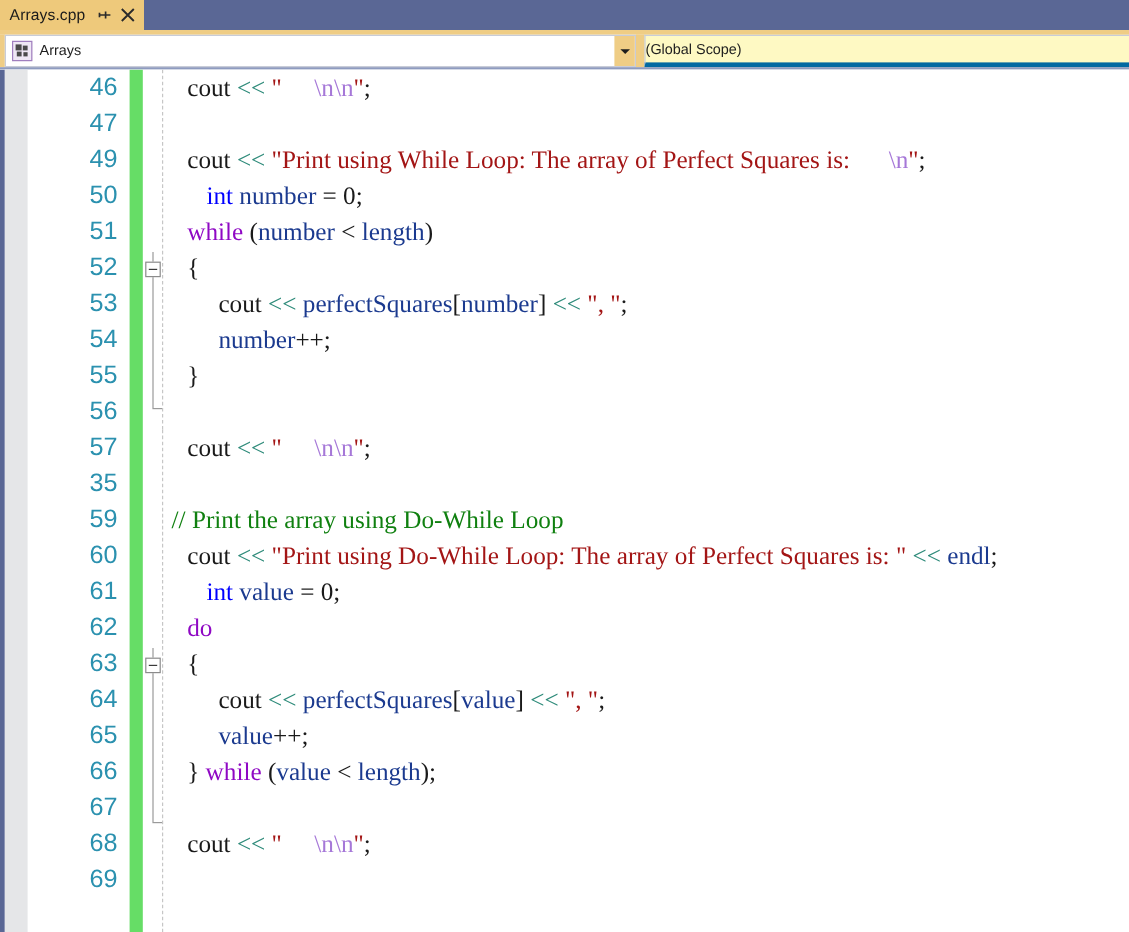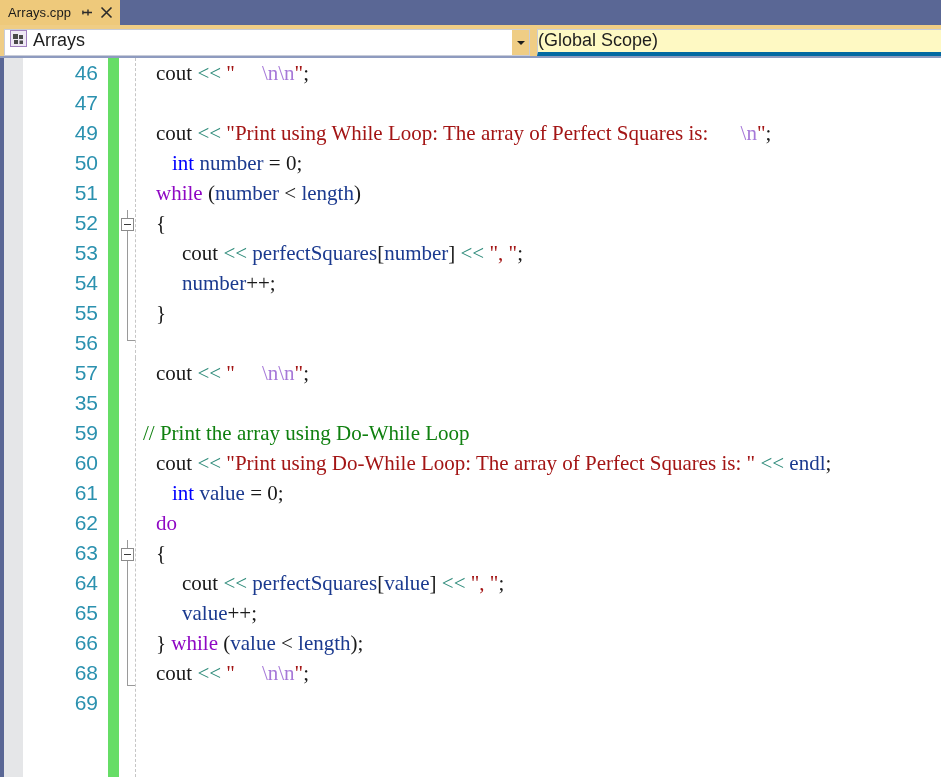--- a/index.html
+++ b/index.html
@@ -38,23 +38,23 @@
   }
 
   
   .navbar{
     position:absolute;left:0;top:29px;width:941px;height:27px;
     background:#efcd85;
   }
   .combo{
     position:absolute;top:0;height:27px;
     box-sizing:border-box;
-    display:flex;align-items:flex-start;
+    display:flex;align-items:center;
     font-family:"Liberation Sans", sans-serif;
-    font-size:18px;color:#1e1e1e;
+    font-size:12px;color:#1e1e1e;
     white-space:nowrap;overflow:hidden;
   }
   .combo-scope{
     left:4px;width:526px;
     background:#ffffff;
     border:1px solid #c8ccd8;
     padding-left:5px;
   }
   .combo-icon{
     width:17px;height:17px;margin-right:6px;flex:none;
@@ -298,20 +298,24 @@
         </div>
         <div class="row">
           <div class="lineno">65</div>
           <div class="code" style="left: 182px;"><span class="id">value</span><span class="pl">++;</span></div>
         </div>
         <div class="row">
           <div class="lineno">66</div>
           <div class="code" style="left: 156px;"><span class="pl">} </span><span class="kwf">while</span><span class="pl"> (</span><span class="id">value</span><span class="pl"> &lt; </span><span class="id">length</span><span class="pl">);</span></div>
         </div>
         <div class="row">
+          <div class="lineno">67</div>
+          <div class="code" style="left: 156px;"></div>
+        </div>
+        <div class="row">
           <div class="lineno">68</div>
           <div class="code" style="left: 156px;"><span class="pl">cout </span><span class="op">&lt;&lt;</span><span class="pl"> </span><span class="str">"</span><span class="esc">\n\n</span><span class="str">"</span><span class="pl">;</span></div>
         </div>
         <div class="row">
           <div class="lineno">69</div>
           <div class="code" style="left: 156px;"></div>
         </div>
       </div>
   </div>
 </div>

